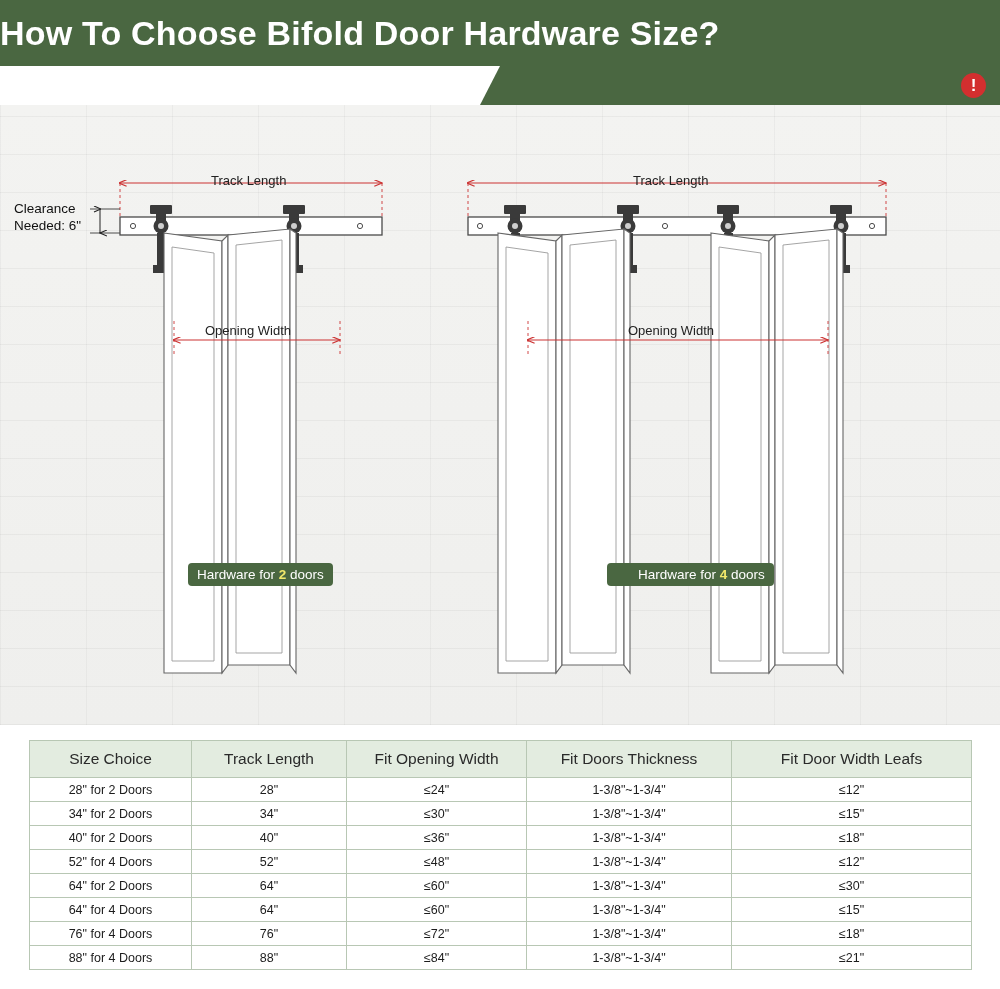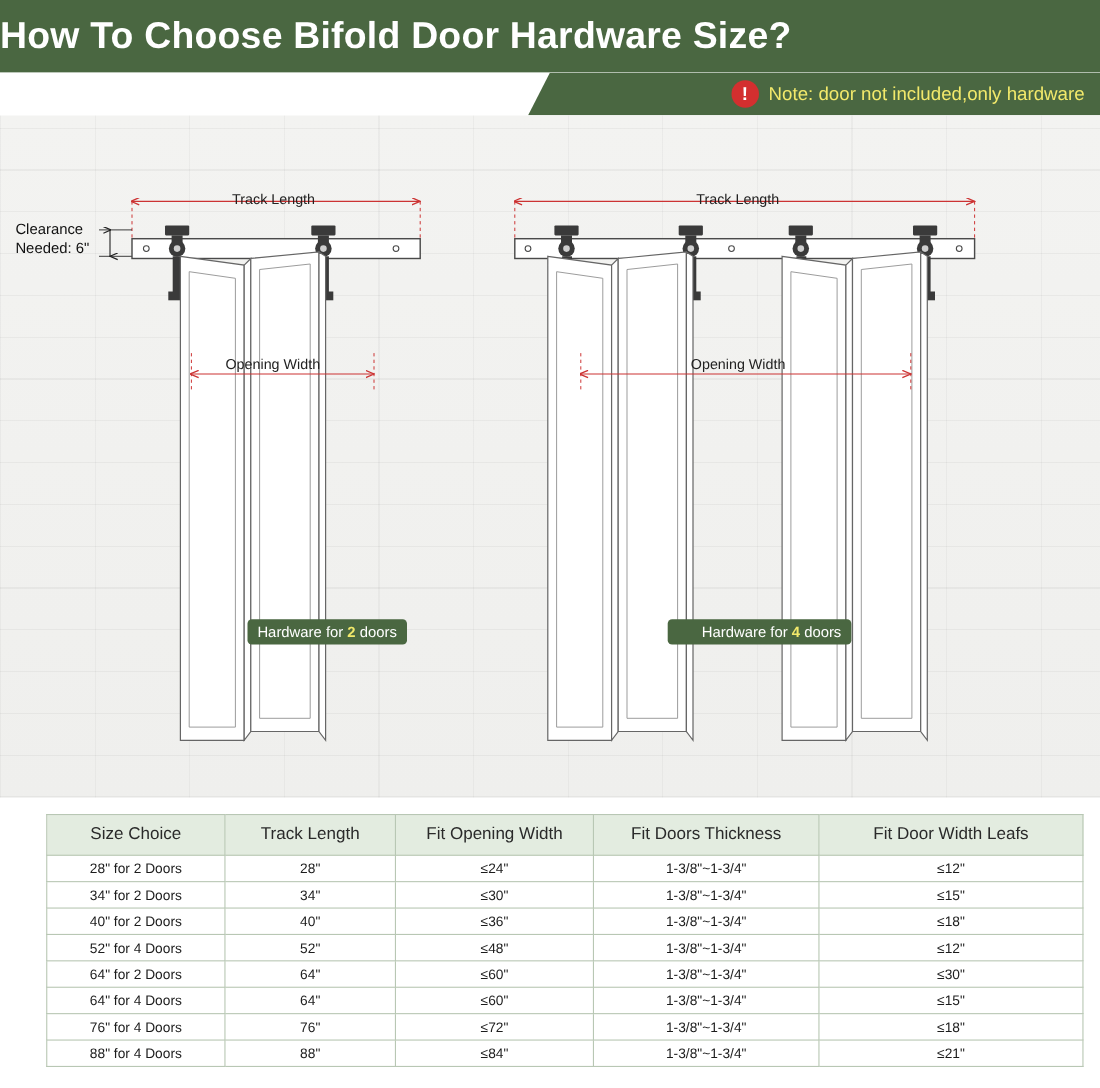--- a/index.html
+++ b/index.html
@@ -75,21 +75,21 @@
     color:#ffffff;
     border-radius:4px;
     font-size:13.5px;
     padding:4px 9px;
     white-space:nowrap;
   }
   .hw-tag b { color:#f2e96b; font-weight:bold; }
 
   
   .table-wrap {
-    position:absolute; left:29px; top:740px; width:942px;padding-left:13px;
+    position:absolute; left:16px; top:740px; width:942px;padding-left:13px;
   }
   table {
     border-collapse:collapse;
     width:942px;
     table-layout:fixed;
   }
   th, td {
     border:1px solid #b8c7b4;
     text-align:center;
     color:#1c1c1c;
@@ -116,21 +116,20 @@
 <body>
 
 <div class="header">
   <div class="header-title">How To Choose Bifold Door Hardware Size?</div>
 </div>
 
 <div class="note-bar">
   <div class="note-bg"></div>
   <div class="note-content">
     <div class="note-badge">!</div>
-    <div class="note-text">Note: door not included,only hardware</div>
   </div>
 </div>
 
 <div class="diagram">
 
   <svg width="1000" height="620" viewBox="0 0 1000 620">
     <defs>
       <marker id="arrR" markerWidth="8" markerHeight="8" refX="7" refY="3" orient="auto">
         <path d="M0,0 L7,3 L0,6" fill="none" stroke="#cc3333" stroke-width="1.1"></path>
       </marker>
@@ -254,21 +253,21 @@
   </svg>
 
   <div class="lbl" style="left:211px; top:68px;">Track Length</div>
   <div class="lbl lbl-clearance" style="left:14px; top:95px;">Clearance</div>
   <div class="lbl lbl-clearance" style="left:14px; top:112px;">Needed: 6"</div>
   <div class="lbl" style="left:205px; top:218px;">Opening Width</div>
 
   <div class="lbl" style="left:633px; top:68px;">Track Length</div>
   <div class="lbl" style="left:628px; top:218px;">Opening Width</div>
 
-  <div class="hw-tag" style="left:188px; top:458px;margin-left:37px;">
+  <div class="hw-tag" style="left:188px; top:458px;">
     <span>Hardware for </span><b>2</b><span> doors</span>
   </div>
 
   <div class="hw-tag" style="left:607px; top:458px;padding-left:31px;">
     <span>Hardware for </span><b>4</b><span> doors</span>
   </div>
 </div>
 
 <div class="table-wrap">
   <table>

